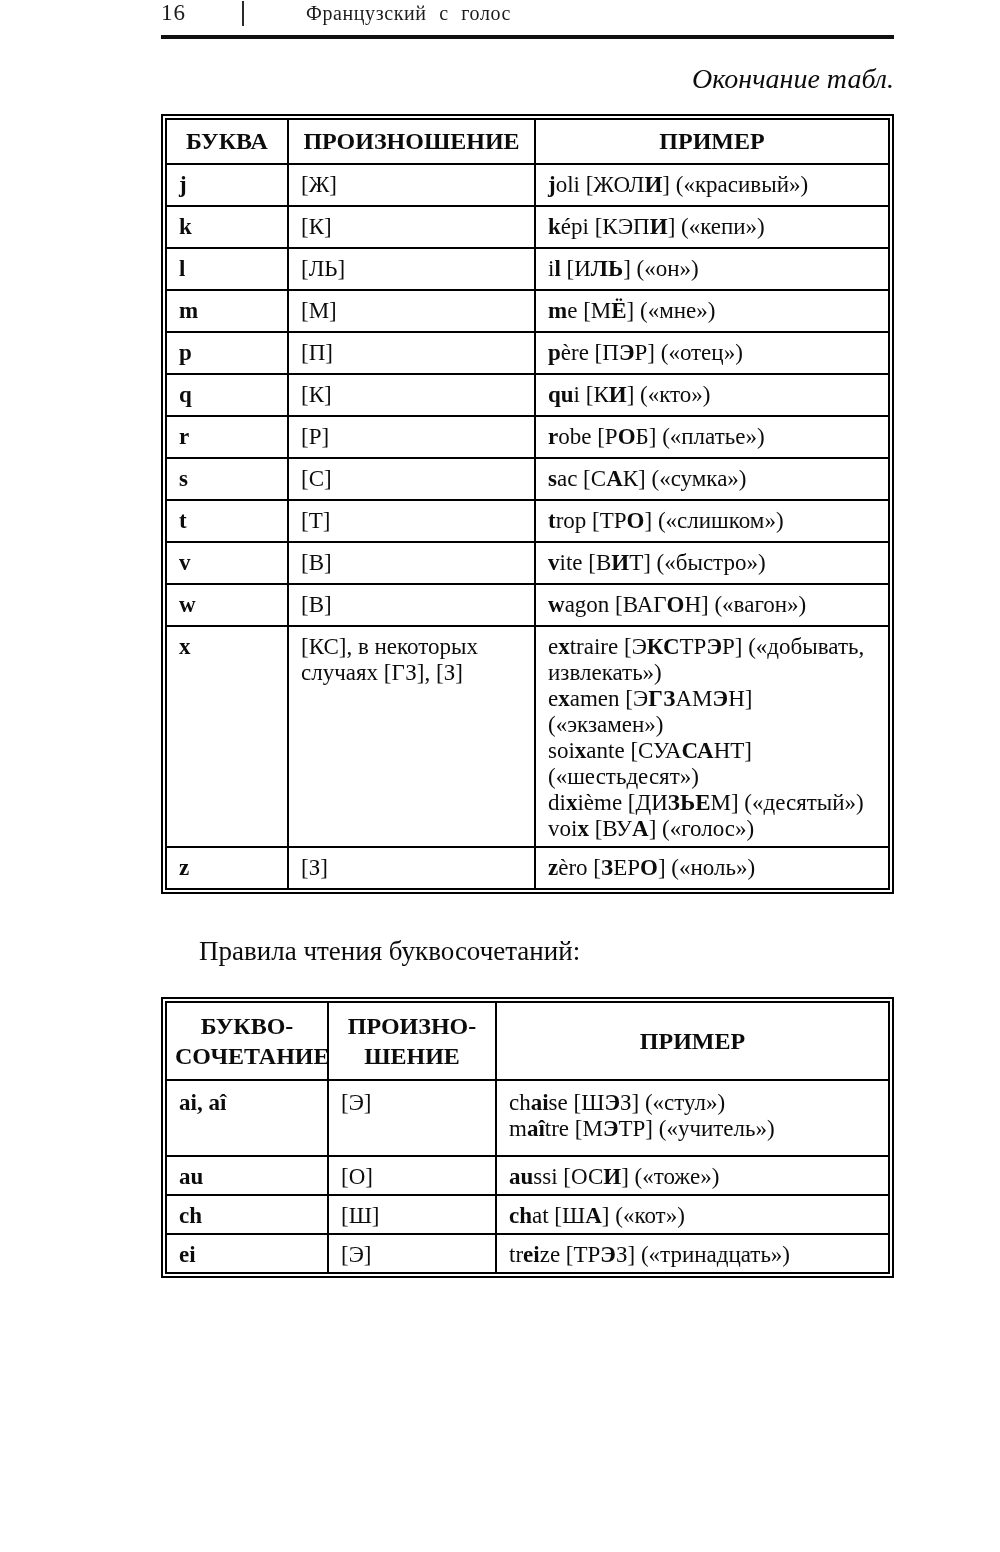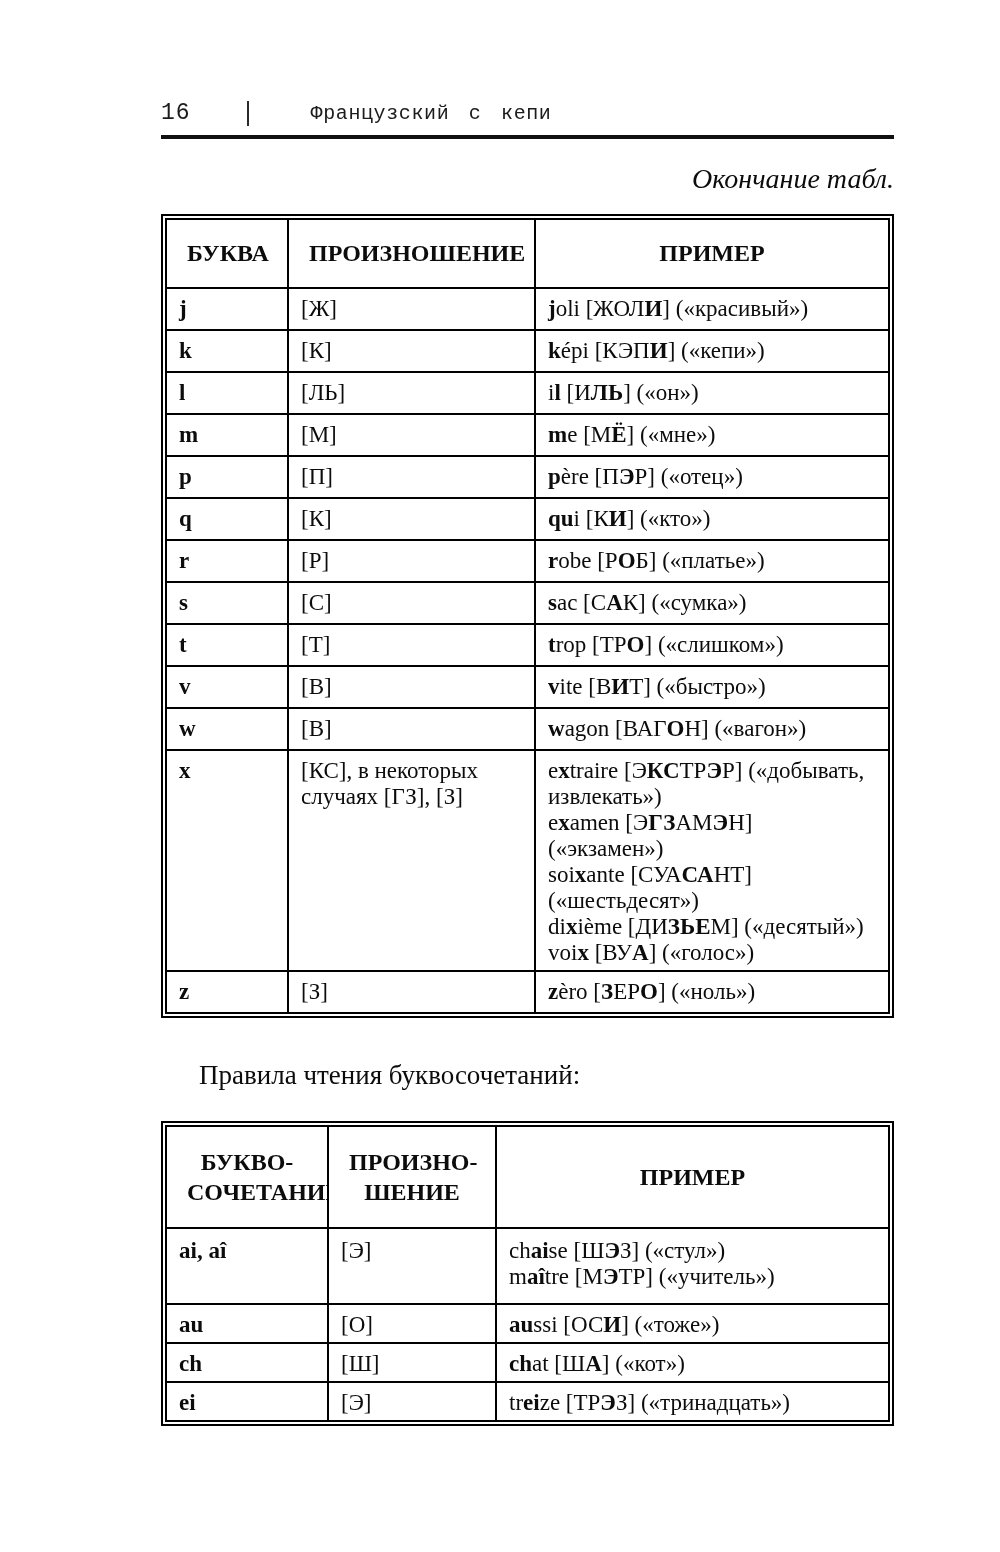--- a/index.html
+++ b/index.html
@@ -5,35 +5,35 @@
 <style>
   html,body{margin:0;padding:0;}
   body{
     width:1000px;height:1552px;background:#ffffff;overflow:hidden;
     font-family:"Liberation Serif",serif;color:#0c0c0c;
   }
   .content{margin-left:161px;width:733px;}
 
   
   .running-head{
-    display:flex;align-items:center;padding-top:100px;
-    font-family:Liberation Mono, monospace;color:#1c1c1c;gap:35px;
+    display:flex;align-items:center;
+    font-family:Liberation Serif, serif;color:#1c1c1c;gap:35px;
   }
   .pagenum{font-size:23px;letter-spacing:1px;}
   .vbar{width:2px;height:25px;background:#2a2a2a;margin:0 27px 0 21px;}
   .runtitle{font-size:20px;letter-spacing:.6px;word-spacing:7px;}
   .rule{height:4px;background:#101010;margin-top:9px;}
 
   .contnote{margin-top:25px;text-align:right;font-style:italic;font-size:28px;line-height:30px;}
 
   
   .tablewrap{border:2px solid #000;padding:2px;background:#fff;}
   .tablewrap table{border-collapse:collapse;width:100%;table-layout:fixed;}
   th,td{border:2px solid #000;box-sizing:border-box;white-space:pre-line;overflow:hidden;}
-  th{font-size:24px;font-weight:bold;text-align:center;vertical-align:middle;padding:20px;}
+  th{font-size:24px;font-weight:bold;text-align:center;vertical-align:middle;padding:8px;}
 
   .t1{margin-top:20px;}
   .t1 col.c1{width:122px;}
   .t1 col.c2{width:247px;}
   .t1 th{height:44px;}
   .t1 td{height:42px;font-size:23px;line-height:26px;padding:7px 10px 4px 12px;vertical-align:top;}
   .t1 td.letter{font-weight:bold;}
 
   .sectionheading{margin:42px 0 0 38px;font-size:27px;line-height:30px;}
 
@@ -47,21 +47,21 @@
 </style>
 </head>
 <body>
 
 <div class="page">
   <div class="content">
 
     <header class="running-head">
       <span class="pagenum">16</span>
       <span class="vbar"></span>
-      <span class="runtitle">Французский с кепи</span>
+      <span class="runtitle">Французский с голос</span>
     </header>
     <div class="rule"></div>
 
     <div class="contnote">Окончание табл.</div>
 
     <div class="tablewrap t1">
       <table>
         <colgroup>
             <col class="c1">
             <col class="c2">

